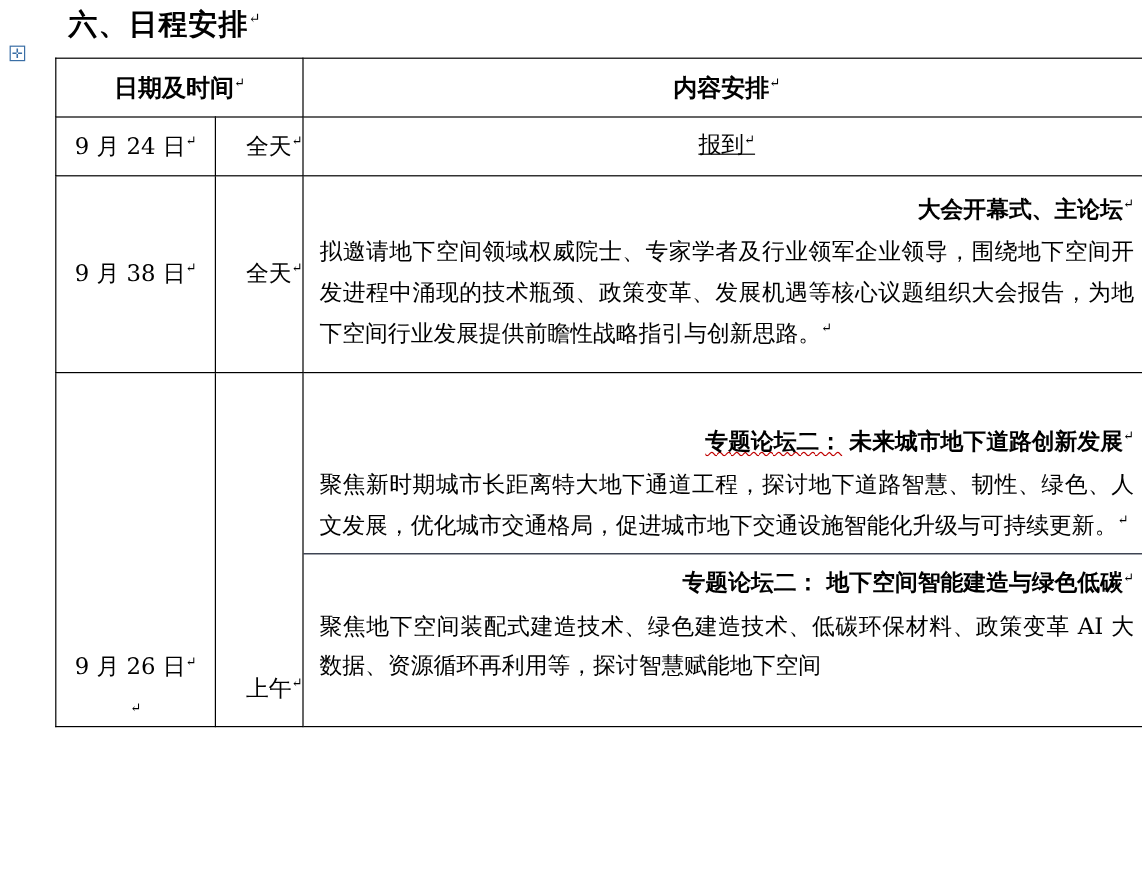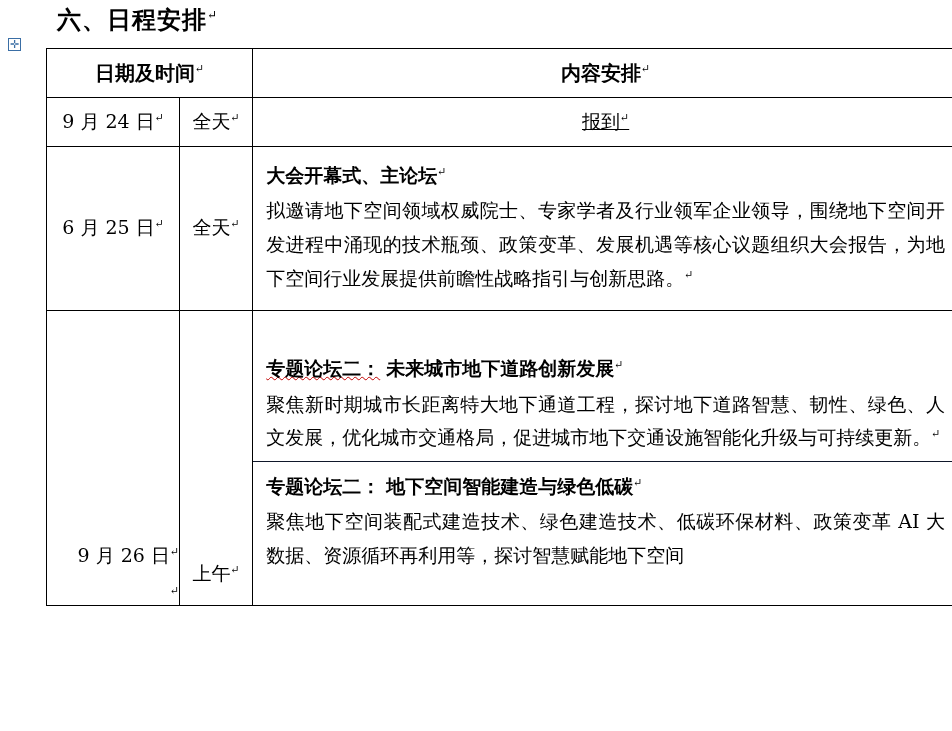--- a/index.html
+++ b/index.html
@@ -92,21 +92,21 @@
   .row-short td { height: 48px; }
 
   .body-cell {
     padding: 6px 13px 10px 13px;
     font-size: 19px;
     line-height: 1.78;
     text-align: justify;
     text-justify: inter-ideograph;
   }
   .body-title {
-    text-align: left;
+    text-align: right;
     font-weight: bold;
     font-size: 19px;
     margin-bottom: 2px;
     line-height: 1.75;
   }
   .body-title .sp { display: inline-block; width: 6px; }
   .para {
     font-size: 19px;
     line-height: 1.78;
     text-align: justify;
@@ -120,21 +120,21 @@
   .mark-s {
     font-size: 11px;
     vertical-align: super;
     font-weight: normal;
   }
   .date-cell {
     text-align: center;
     font-size: 19px;
   }
   .time-cell {
-    text-align: center;
+    text-align: right;
     font-size: 19px;
   }
   .squiggle {
     text-decoration: underline;
     text-decoration-style: wavy;
     text-decoration-color: #c00000;
     text-decoration-thickness: 1px;
   }
 </style>
 </head>
@@ -172,36 +172,36 @@
           <td>
             <div class="time-cell"><span>全天</span><span class="mark-s">↵</span></div>
           </td>
           <td>
             <div class="body-cell plain"><span>报到</span><span class="mark-s">↵</span></div>
           </td>
         </tr>
 
         <tr>
           <td>
-            <div class="date-cell"><span>6 月 25 日</span><span class="mark-s">↵</span></div>
+            <div class="date-cell"><span>9 月 38 日</span><span class="mark-s">↵</span></div>
           </td>
           <td>
             <div class="time-cell"><span>全天</span><span class="mark-s">↵</span></div>
           </td>
           <td>
             <div class="body-cell" style="padding-top:12px;padding-bottom:14px;">
               <div class="body-title"><span>大会开幕式、主论坛</span><span class="mark-s">↵</span></div>
               <div class="para"><span>拟邀请地下空间领域权威院士、专家学者及行业领军企业领导，围绕地下空间开发进程中涌现的技术瓶颈、政策变革、发展机遇等核心议题组织大会报告，为地下空间行业发展提供前瞻性战略指引与创新思路。</span><span class="mark-s">↵</span></div>
             </div>
           </td>
         </tr>
 
         <tr>
           <td>
-            <div class="date-cell" style="padding-top:232px;text-align:right;"><span>9 月 26 日</span><span class="mark-s">↵</span><div style="height:14px"></div><span class="mark-s">↵</span></div>
+            <div class="date-cell" style="padding-top:232px;"><span>9 月 26 日</span><span class="mark-s">↵</span><div style="height:14px"></div><span class="mark-s">↵</span></div>
           </td>
           <td>
             <div class="time-cell" style="padding-top:232px;"><span>上午</span><span class="mark-s">↵</span></div>
           </td>
           <td>
             <div class="body-cell" style="padding-top:10px;padding-bottom:6px;">
               <div class="body-title"><span class="squiggle">专题论坛二：</span><span class="sp"></span><span>未来城市地下道路创新发展</span><span class="mark-s">↵</span></div>
               <div class="para"><span>聚焦新时期城市长距离特大地下通道工程，探讨地下道路智慧、韧性、绿色、人文发展，优化城市交通格局，促进城市地下交通设施智能化升级与可持续更新。</span><span class="mark-s">↵</span></div>
             </div>
             <div class="body-cell" style="padding-top:8px;padding-bottom:0;border-top:1px solid #0f172a;">

